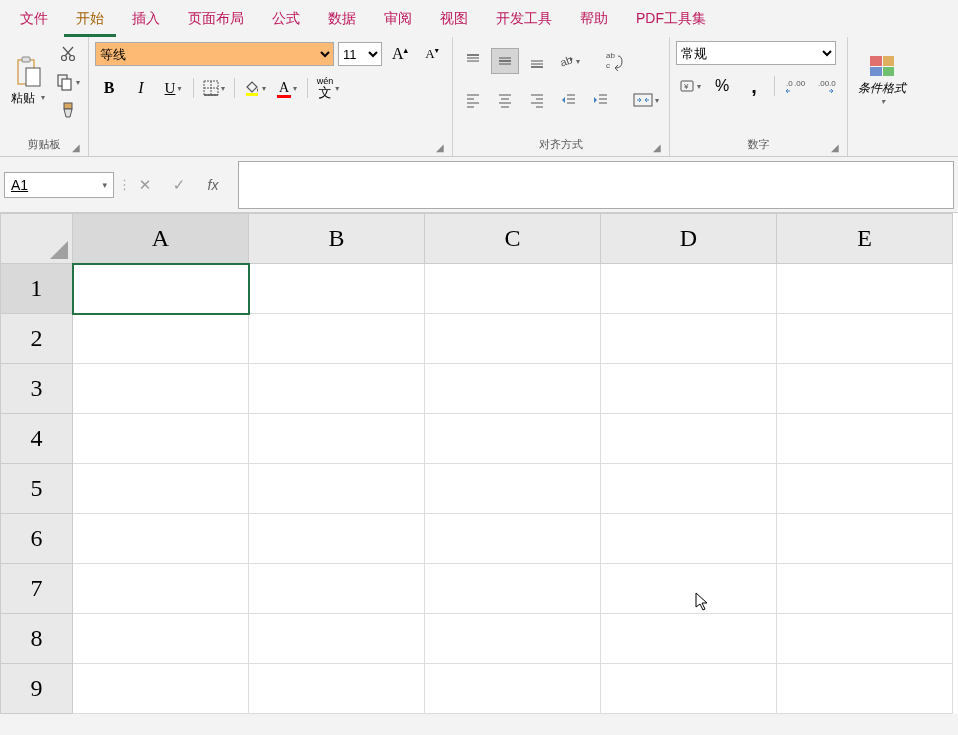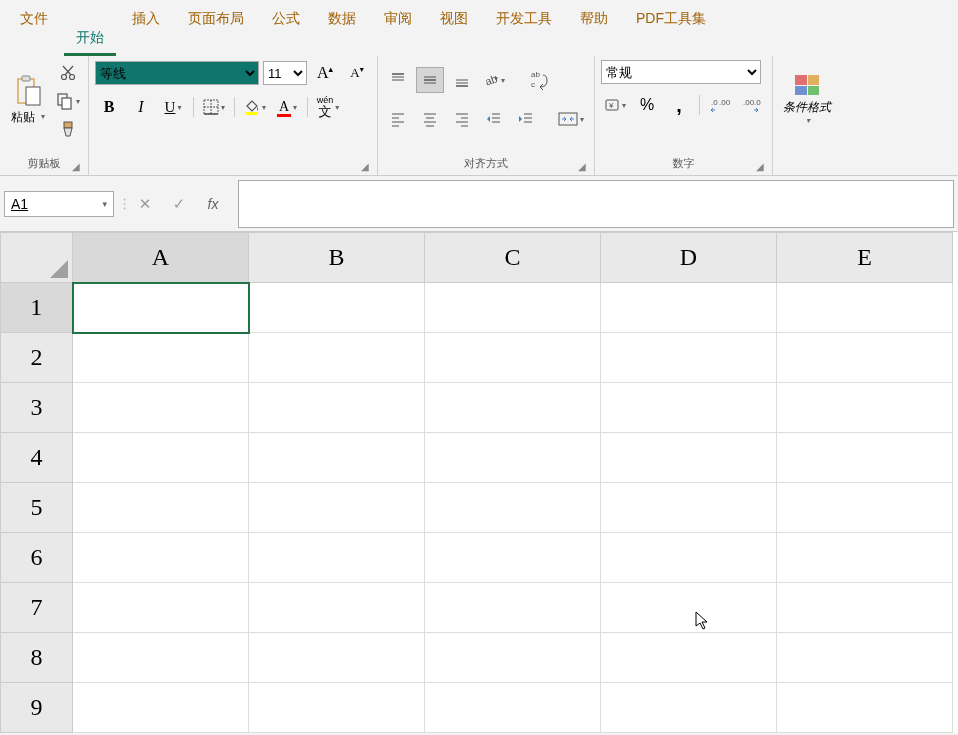--- a/index.html
+++ b/index.html
@@ -1,32 +1,32 @@
 <!DOCTYPE html>
 <html><head>
 <meta charset="utf-8">
 <style>
 * { box-sizing: border-box; margin: 0; padding: 0; }
 body { font-family: "Microsoft YaHei", Arial, sans-serif; font-size: 13px; background: #f3f3f3; overflow: hidden; width: 958px; height: 735px; }
 .tabs { display: flex; background: #f3f3f3; padding: 4px 8px 0; gap: 4px; }
-.tab { padding: 6px 12px; font-size: 14px; color: #a16207; cursor: pointer; }
-.tab.active { color: #0f766e; border-bottom: 3px solid #217346; font-weight: 500; margin-top: 19px; }
+.tab { padding: 6px 12px; font-size: 14px; color: #be185d; cursor: pointer; }
+.tab.active { color: #a16207; border-bottom: 3px solid #217346; font-weight: 500; }
 .ribbon { display: flex; background: #f3f3f3; border-bottom: 1px solid #ccc; height: 120px; }
 .group { display: flex; flex-direction: column; border-right: 1px solid #d0d0d0; padding: 4px 6px 2px; position: relative; }
 .group-content { display: flex; align-items: flex-start; gap: 4px; flex: 1; }
 .group-label { text-align: center; font-size: 11px; color: #555; padding: 2px 0; }
 .dlauncher { position: absolute; bottom: 2px; right: 4px; width: 12px; height: 12px; font-size: 10px; color: #888; cursor: pointer; }
 .big-btn { display: flex; flex-direction: column; align-items: center; justify-content: center; width: 44px; height: 80px; cursor: pointer; }
 .big-btn-label { font-size: 12px; margin-top: 2px; }
 .col { display: flex; flex-direction: column; gap: 2px; }
 .row { display: flex; gap: 4px; align-items: center; }
 .small-btn { width: 28px; height: 26px; display: flex; align-items: center; justify-content: center; cursor: pointer; border: 1px solid transparent; }
 .small-btn.active { background: #d5d5d5; border: 1px solid #aaa; }
 .drop-arrow { font-size: 8px; margin-left: 2px; color: #666; }
-select.font-name { width: 164px; height: 24px; font-size: 13px; background: #0f766e; border: 1px solid #aaa; }
+select.font-name { width: 239px; height: 24px; font-size: 13px; background: #fdba74; border: 1px solid #aaa; }
 select.font-size { width: 44px; height: 24px; font-size: 13px; background: white; border: 1px solid #aaa; }
 select.num-format { width: 160px; height: 24px; font-size: 13px; background: white; border: 1px solid #aaa; font-family: Liberation Serif, serif; }
 .formula-bar { display: flex; align-items: center; background: #f3f3f3; border-bottom: 1px solid #ccc; height: 56px; padding: 8px 4px; gap: 4px; }
 .name-box { width: 110px; height: 26px; border: 1px solid #aaa; background: white; display: flex; align-items: center; padding: 0 6px; }
 .name-box-text { flex: 1; font-size: 14px; text-decoration: underline; }
 .name-box-arrow { font-size: 9px; color: #666; cursor: pointer; }
 .fx-sep { width: 8px; color: #aaa; }
 .fx-btn { width: 30px; height: 26px; display: flex; align-items: center; justify-content: center; color: #999; cursor: pointer; font-size: 15px; }
 .fx-label { font-style: italic; font-size: 14px; color: #666; width: 28px; text-align: center; }
 .formula-input { flex: 1; height: 48px; border: 1px solid #aaa; background: white; padding: 4px 8px; font-size: 14px; margin-left: 6px; }

